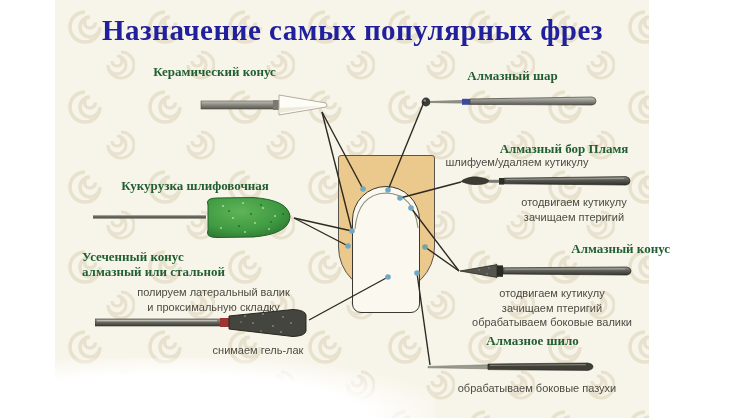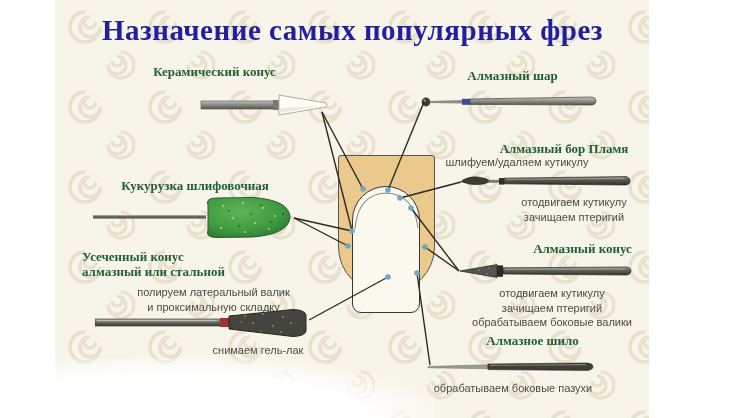--- a/index.html
+++ b/index.html
@@ -161,21 +161,21 @@
       </defs>
     <path d="M1,8.5 Q8,3 18,4 Q27,5.2 30,8 Q27,11 18,11.6 Q8,12 1,8.5 Z" fill="#3c3c34" stroke="#26261f" stroke-width="0.6"></path>
     <rect x="29" y="6.8" width="10" height="3" fill="#7c7c74"></rect>
     <rect x="39" y="5" width="5" height="6.6" fill="#2e2e28"></rect>
     <path d="M44,5.2 L166,3.6 Q170,4.4 170,8 Q170,11.4 166,12 L44,10.8 Z" fill="url(#m4)" stroke="#24241e" stroke-width="0.7"></path>
     <path d="M46,6 L164,4.8 L164,6 L46,7 Z" fill="#a6a69e" opacity="0.7"></path>
   </svg>
   <div class="purpose" style="left:489px;top:195px;width:170px;">отодвигаем кутикулу
 зачищаем птеригий</div>
 
-  <div class="bit-heading" style="left:495px;top:242px;width:175px;text-align:center;">Алмазный конус</div>
+  <div class="bit-heading" style="left:495px;top:242px;width:175px;text-align:right;">Алмазный конус</div>
   <svg class="bit-svg" style="left:459px;top:262px;" width="175" height="18" viewBox="0 0 175 18">
     <defs>
         <linearGradient id="m5" x1="0" y1="0" x2="0" y2="1">
       <stop offset="0" stop-color="#9a9a92"></stop>
           <stop offset="0.45" stop-color="#60605a"></stop>
           <stop offset="1" stop-color="#34342e"></stop>
     </linearGradient>
       </defs>
     <path d="M1,9 L38,2.6 L38,15.4 Z" fill="#55554d" stroke="#2c2c26" stroke-width="0.8"></path>
     <g fill="#a8a8a0" opacity="0.7">
@@ -190,21 +190,21 @@
   <div class="purpose" style="left:466px;top:286px;width:172px;">отодвигаем кутикулу
 зачищаем птеригий
 обрабатываем боковые валики</div>
 
   <div class="bit-heading" style="left:450px;top:334px;width:165px;text-align:center;">Алмазное шило</div>
   <svg class="bit-svg" style="left:426px;top:361px;" width="170" height="12" viewBox="0 0 170 12">
     <path d="M2,5.4 L62,3.8 L62,7.8 L2,6.8 Z" fill="#9a9a90" stroke="#6a6a60" stroke-width="0.5"></path>
     <path d="M62,3 L162,2 Q167,2.8 167,5.6 Q167,8.6 162,9.4 L62,8.6 Z" fill="#3f3f37" stroke="#24241e" stroke-width="0.6"></path>
     <path d="M64,3.8 L160,3 L160,4.2 L64,5 Z" fill="#8e8e84" opacity="0.8"></path>
   </svg>
-  <div class="purpose" style="left:428px;top:381px;width:170px;">обрабатываем боковые пазухи</div>
+  <div class="purpose" style="left:452px;top:381px;width:170px;">обрабатываем боковые пазухи</div>
 
   <div class="finger"></div>
   <div class="nail"></div>
 
   <svg class="overlay" width="737" height="418">
     <path d="M355,229 Q358,194 386,193 Q414,194 418,228" fill="none" stroke="#908c78" stroke-width="1.1"></path>
     <g stroke="#2c2a22" stroke-width="1.4">
       <line x1="322" y1="112" x2="363" y2="189"></line>
       <line x1="322" y1="112" x2="352" y2="231"></line>
       <line x1="294" y1="218" x2="352" y2="231"></line>

